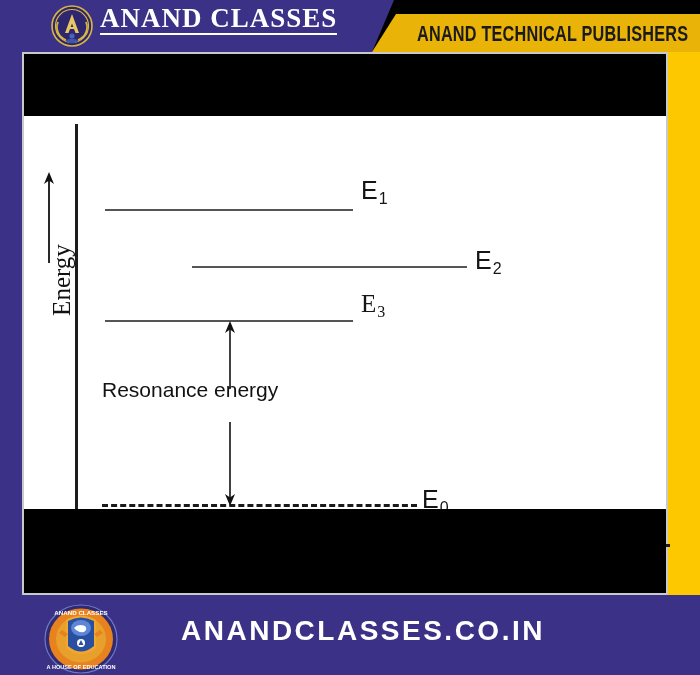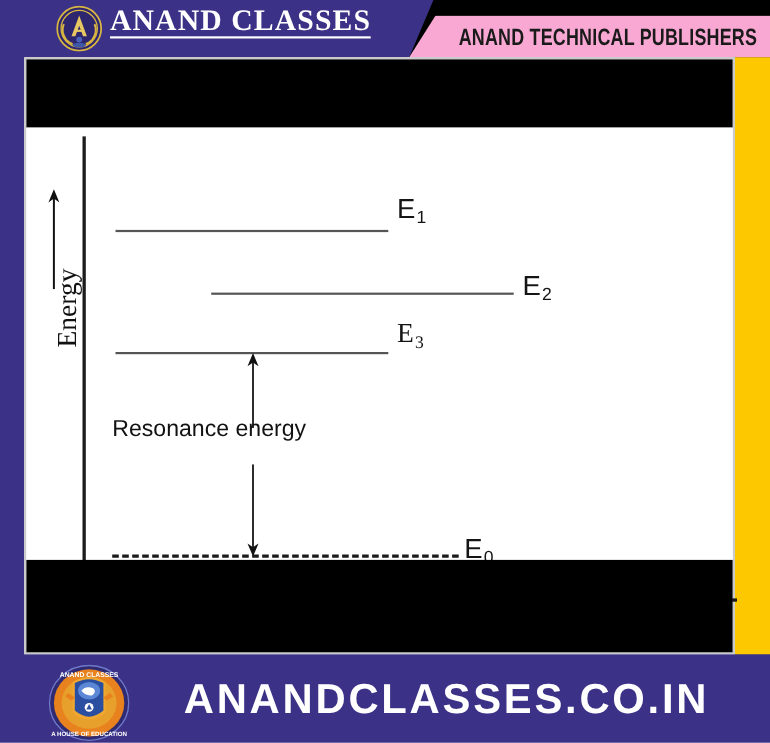--- a/index.html
+++ b/index.html
@@ -31,21 +31,21 @@
     position: absolute;
     left: 372px; top: 0;
     width: 328px; height: 52px;
     background: #000000;
     clip-path: polygon(22px 0, 328px 0, 328px 52px, 0 52px);
   }
   .hdr-yellow {
     position: absolute;
     left: 372px; top: 14px;
     width: 328px; height: 38px;
-    background: #f9a8d4;
+    background: #eab308;
     clip-path: polygon(24px 0, 328px 0, 328px 38px, 0 38px);
   }
   .hdr-yellow-text {
     position: absolute;
     left: 45px; top: 7px;
     font-family: "Liberation Sans", sans-serif;
     font-weight: bold;
     font-size: 17.5px;
     letter-spacing: 0.2px;
     color: #1a1a1a;
@@ -208,24 +208,24 @@
     width: 700px; height: 80px;
     background: #3b3287;
   }
   .ftr-logo {
     position: absolute;
     left: 44px; top: 604px;
     width: 74px; height: 70px;
   }
   .ftr-text {
     position: absolute;
-    left: 167px; top: 615px;
+    left: 181px; top: 615px;
     font-family: "Liberation Sans", sans-serif;
     font-weight: bold;
-    font-size: 38px;
+    font-size: 28px;
     letter-spacing: 2.5px;
     color: #ffffff;
     white-space: nowrap;
   }
 </style>
 </head>
 <body>
 
 <div id="page">
 

